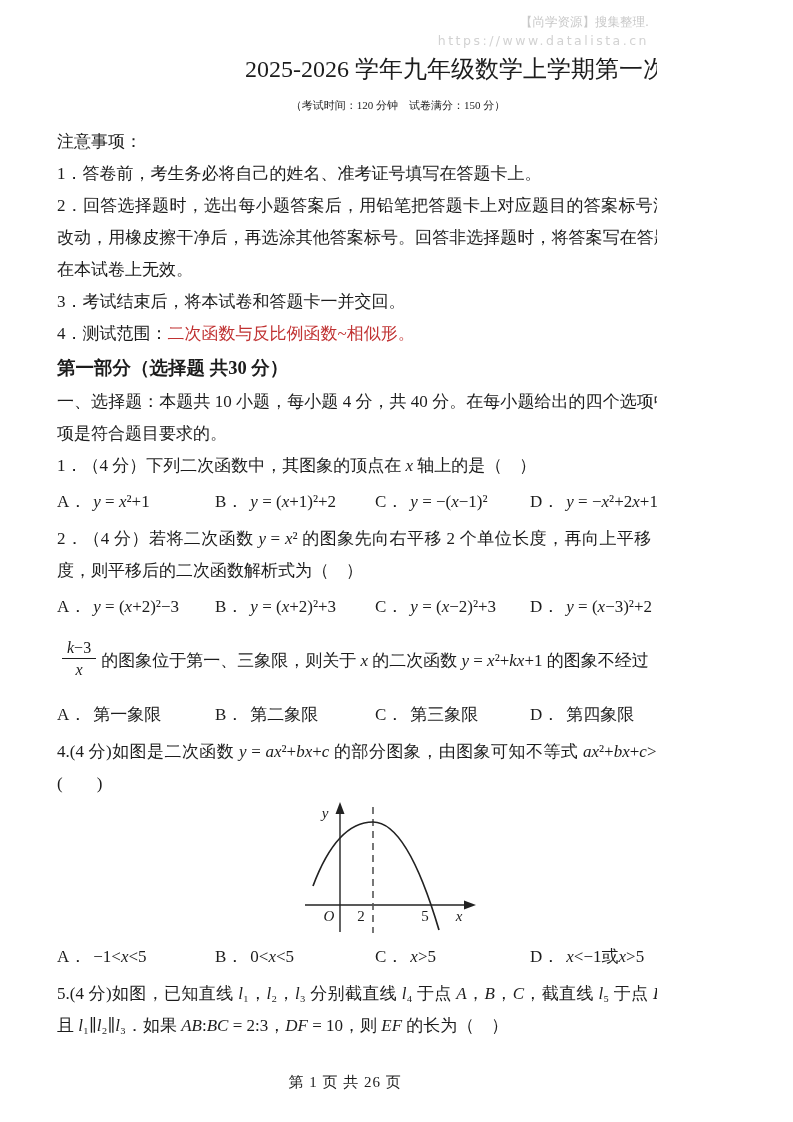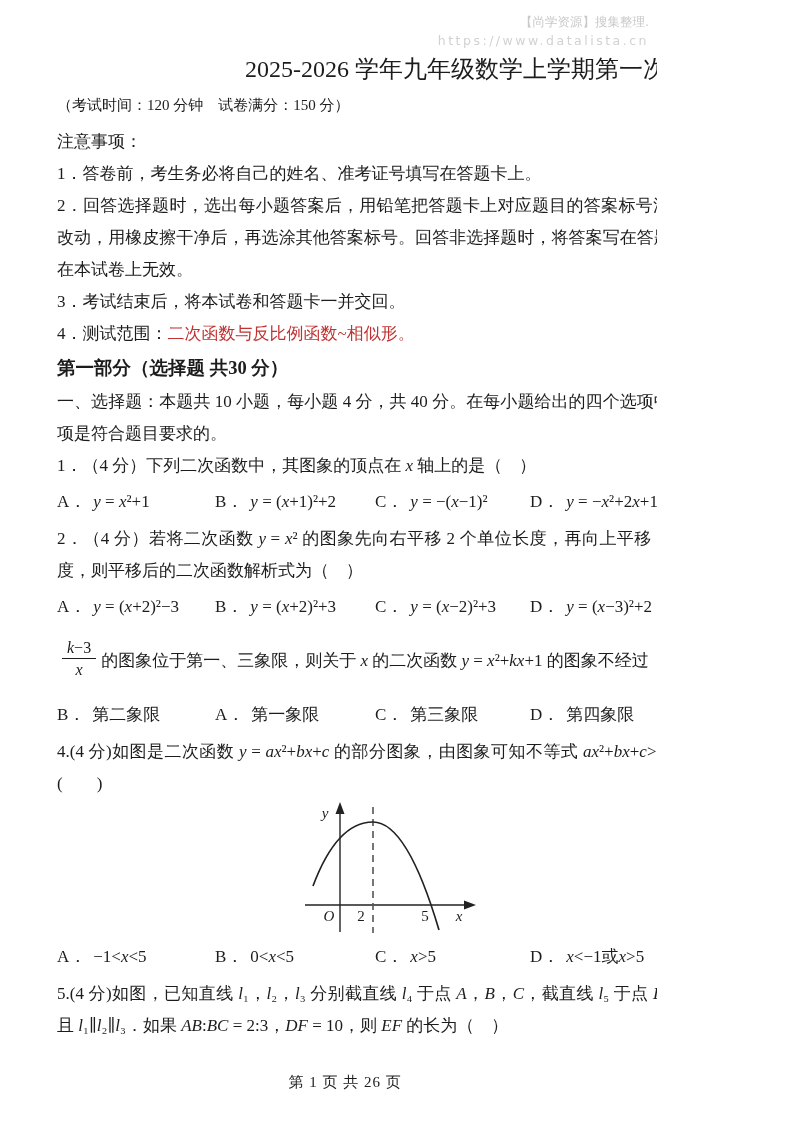--- a/index.html
+++ b/index.html
@@ -18,21 +18,21 @@
     font-size:12.5px;line-height:19px;
     color:#c9c9c9;
   }
   .watermark .wm2{letter-spacing:2.5px;color:#d2d2d2;}
   .content{position:absolute;left:57px;width:682px;top:0;}
   .title{
     margin:54px 0 0;
     font-size:24px;font-weight:normal;
     text-align:right;line-height:30px;
   }
-  .subtitle{font-size:15px;text-align:left;line-height:26px;margin-top:8px;}
+  .subtitle{font-size:11px;text-align:center;line-height:26px;margin-top:8px;}
   .notice{margin-top:8px;}
   .para{font-size:17px;line-height:32px;text-align:justify;}
   .red{color:#c03232;}
   .section-heading{
     font-size:18.5px;font-weight:bold;
     text-align:left;line-height:36px;
   }
   .options{
     display:grid;
     grid-template-columns:158px 160px 155px 1fr;
@@ -94,22 +94,22 @@
     <div class="para">2．（4 分）若将二次函数 <i>y</i> = <i>x</i>² 的图象先向右平移 2 个单位长度，再向上平移 3 个单位长度，则平移后的二次函数解析式为（　）</div>
     <div class="options">
       <span><span class="opt-label">A．</span><span><i>y</i> = (<i>x</i>+2)²−3</span></span>
       <span><span class="opt-label">B．</span><span><i>y</i> = (<i>x</i>+2)²+3</span></span>
       <span><span class="opt-label">C．</span><span><i>y</i> = (<i>x</i>−2)²+3</span></span>
       <span><span class="opt-label">D．</span><span><i>y</i> = (<i>x</i>−3)²+2</span></span>
     </div>
 
     <div class="para"><span class="frac"><span class="num"><i>k</i>−3</span><span class="den"><i>x</i></span></span><span>的图象位于第一、三象限，则关于 <i>x</i> 的二次函数 <i>y</i> = <i>x</i>²+<i>kx</i>+1 的图象不经过（　）</span></div>
     <div class="options">
+      <span><span class="opt-label">A．</span><span>第一象限</span></span>
       <span><span class="opt-label">B．</span><span>第二象限</span></span>
-      <span><span class="opt-label">A．</span><span>第一象限</span></span>
       <span><span class="opt-label">C．</span><span>第三象限</span></span>
       <span><span class="opt-label">D．</span><span>第四象限</span></span>
     </div>
 
     <div class="para">4.(4 分)如图是二次函数 <i>y</i> = <i>ax</i>²+<i>bx</i>+<i>c</i> 的部分图象，由图象可知不等式 <i>ax</i>²+<i>bx</i>+<i>c</i>&gt;0 的解集是(　　)</div>
 
     <svg class="figure" viewBox="0 0 200 135" xmlns="http://www.w3.org/2000/svg">
       <line x1="45" y1="7" x2="45" y2="130" stroke="#222" stroke-width="1.4"></line>
       <polygon points="45,0 40.5,12 49.5,12" fill="#222"></polygon>
       <line x1="10" y1="103" x2="171" y2="103" stroke="#222" stroke-width="1.4"></line>

